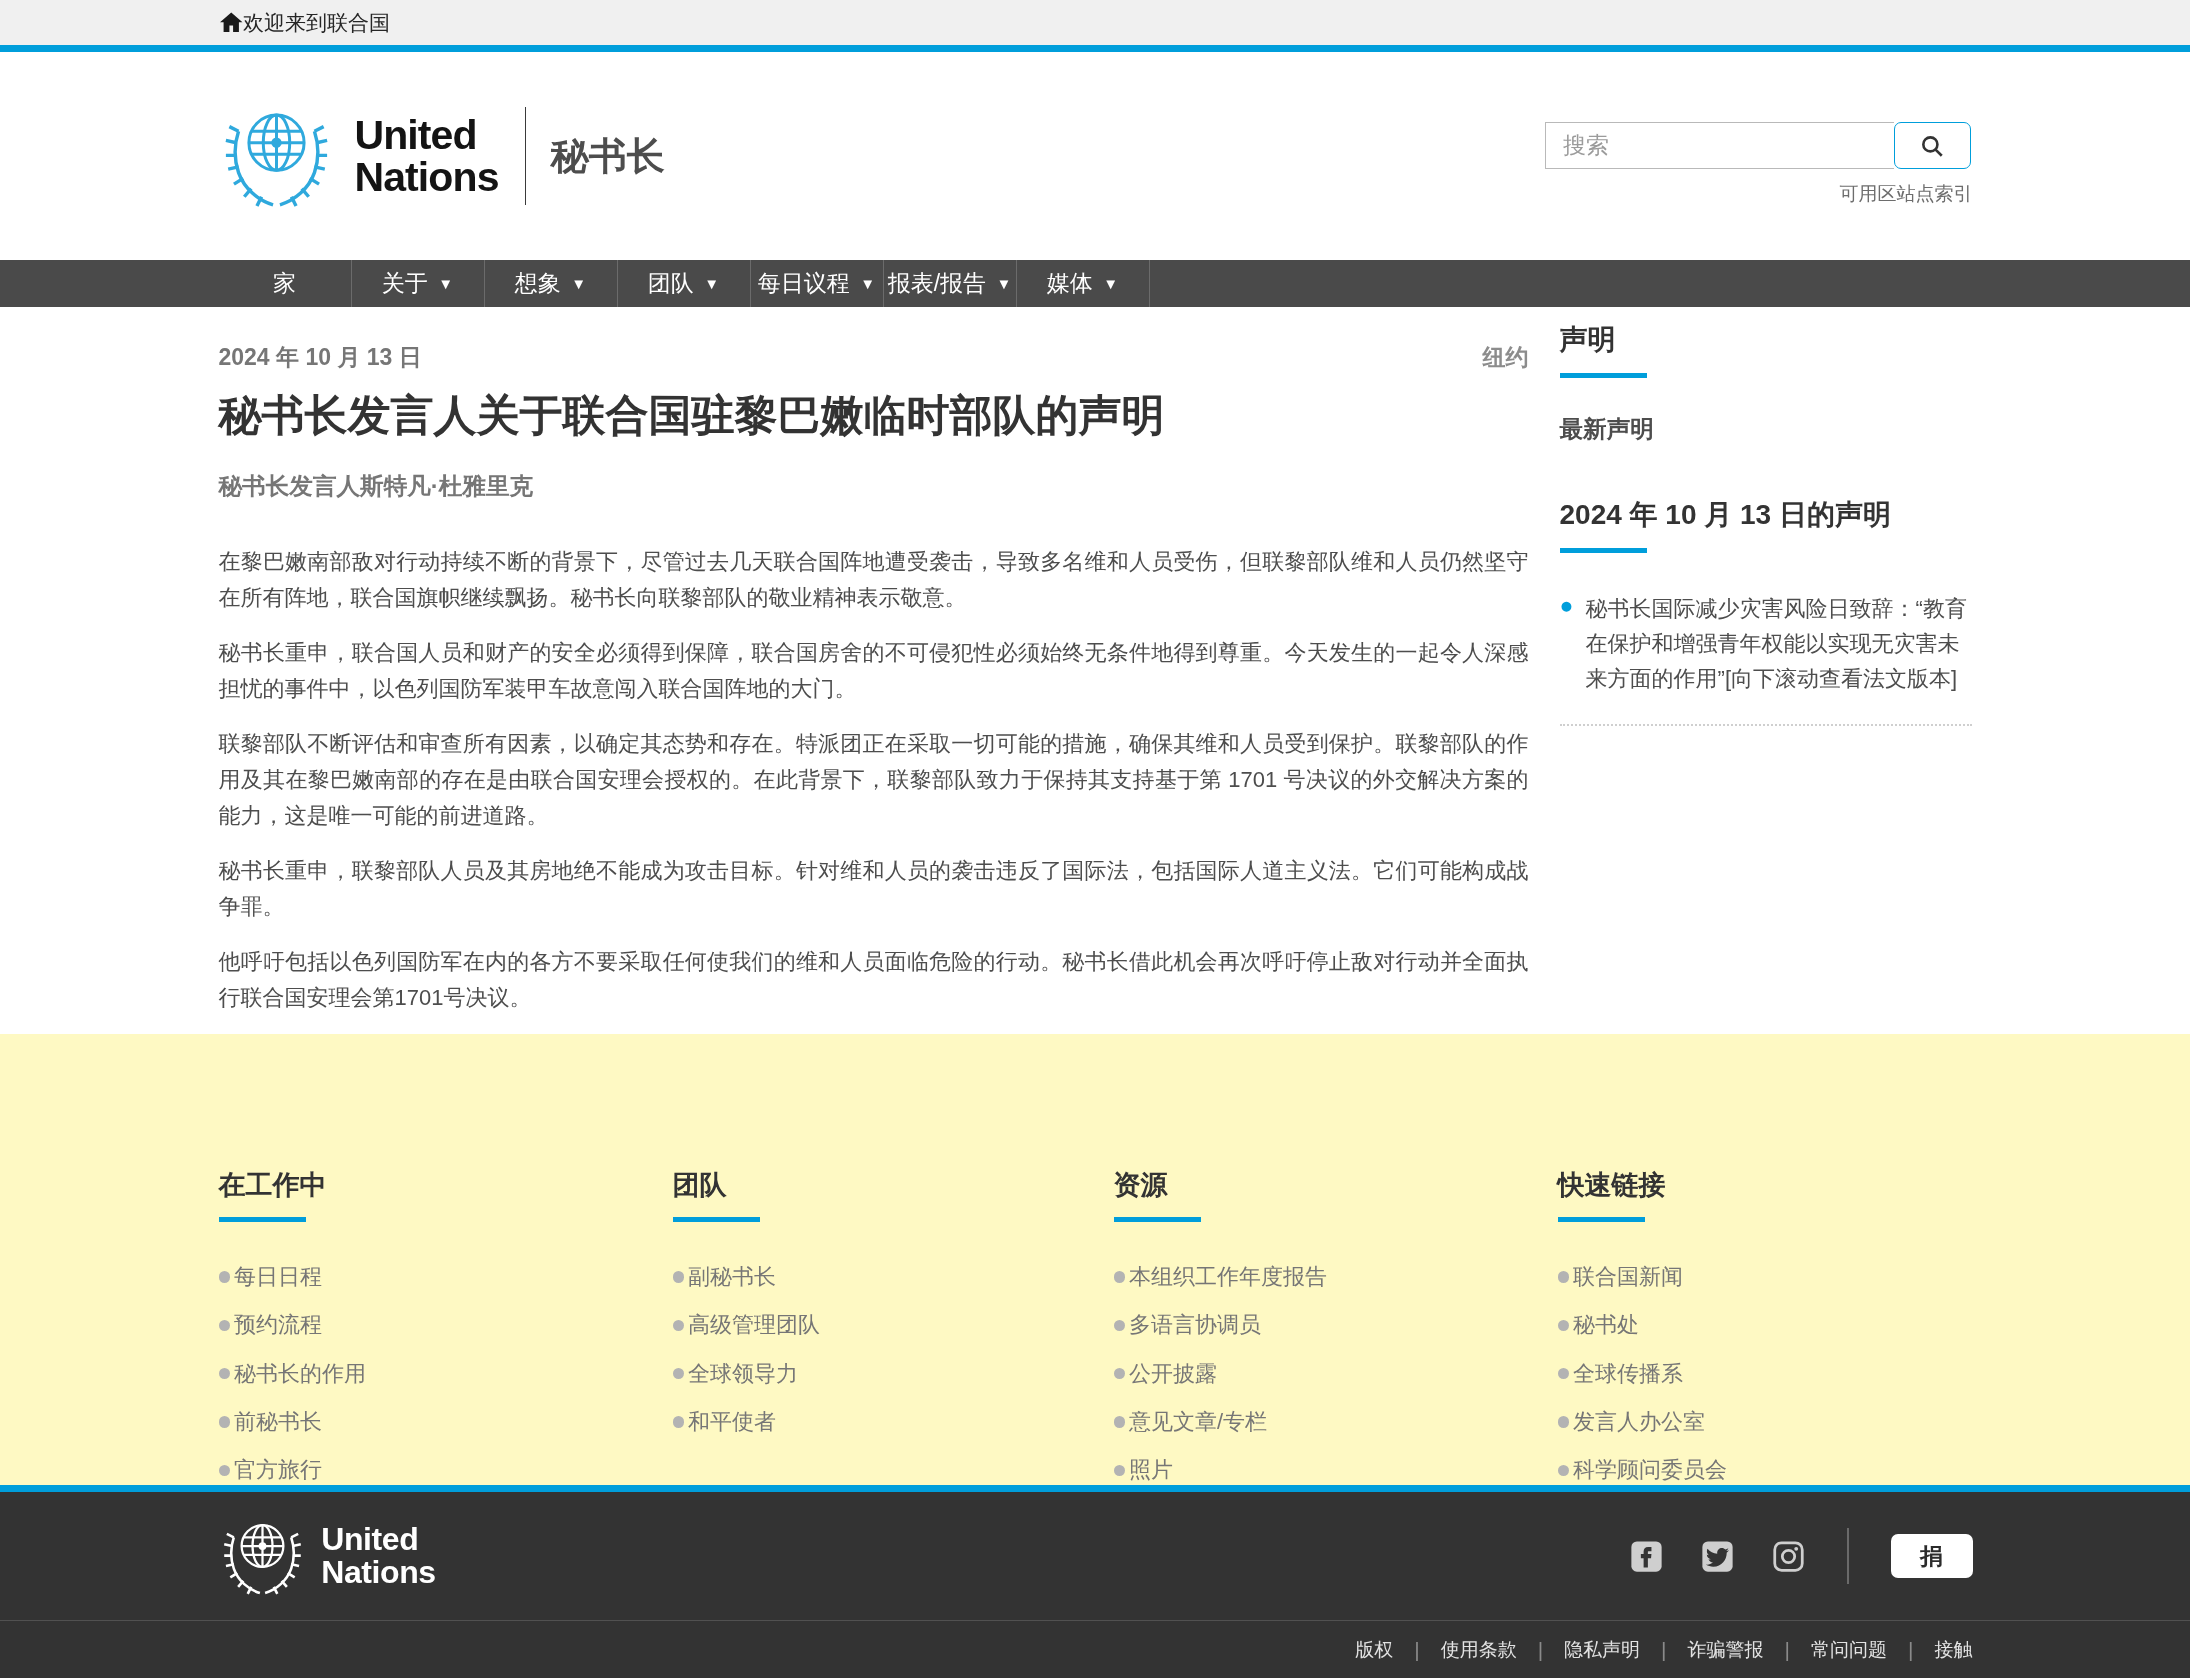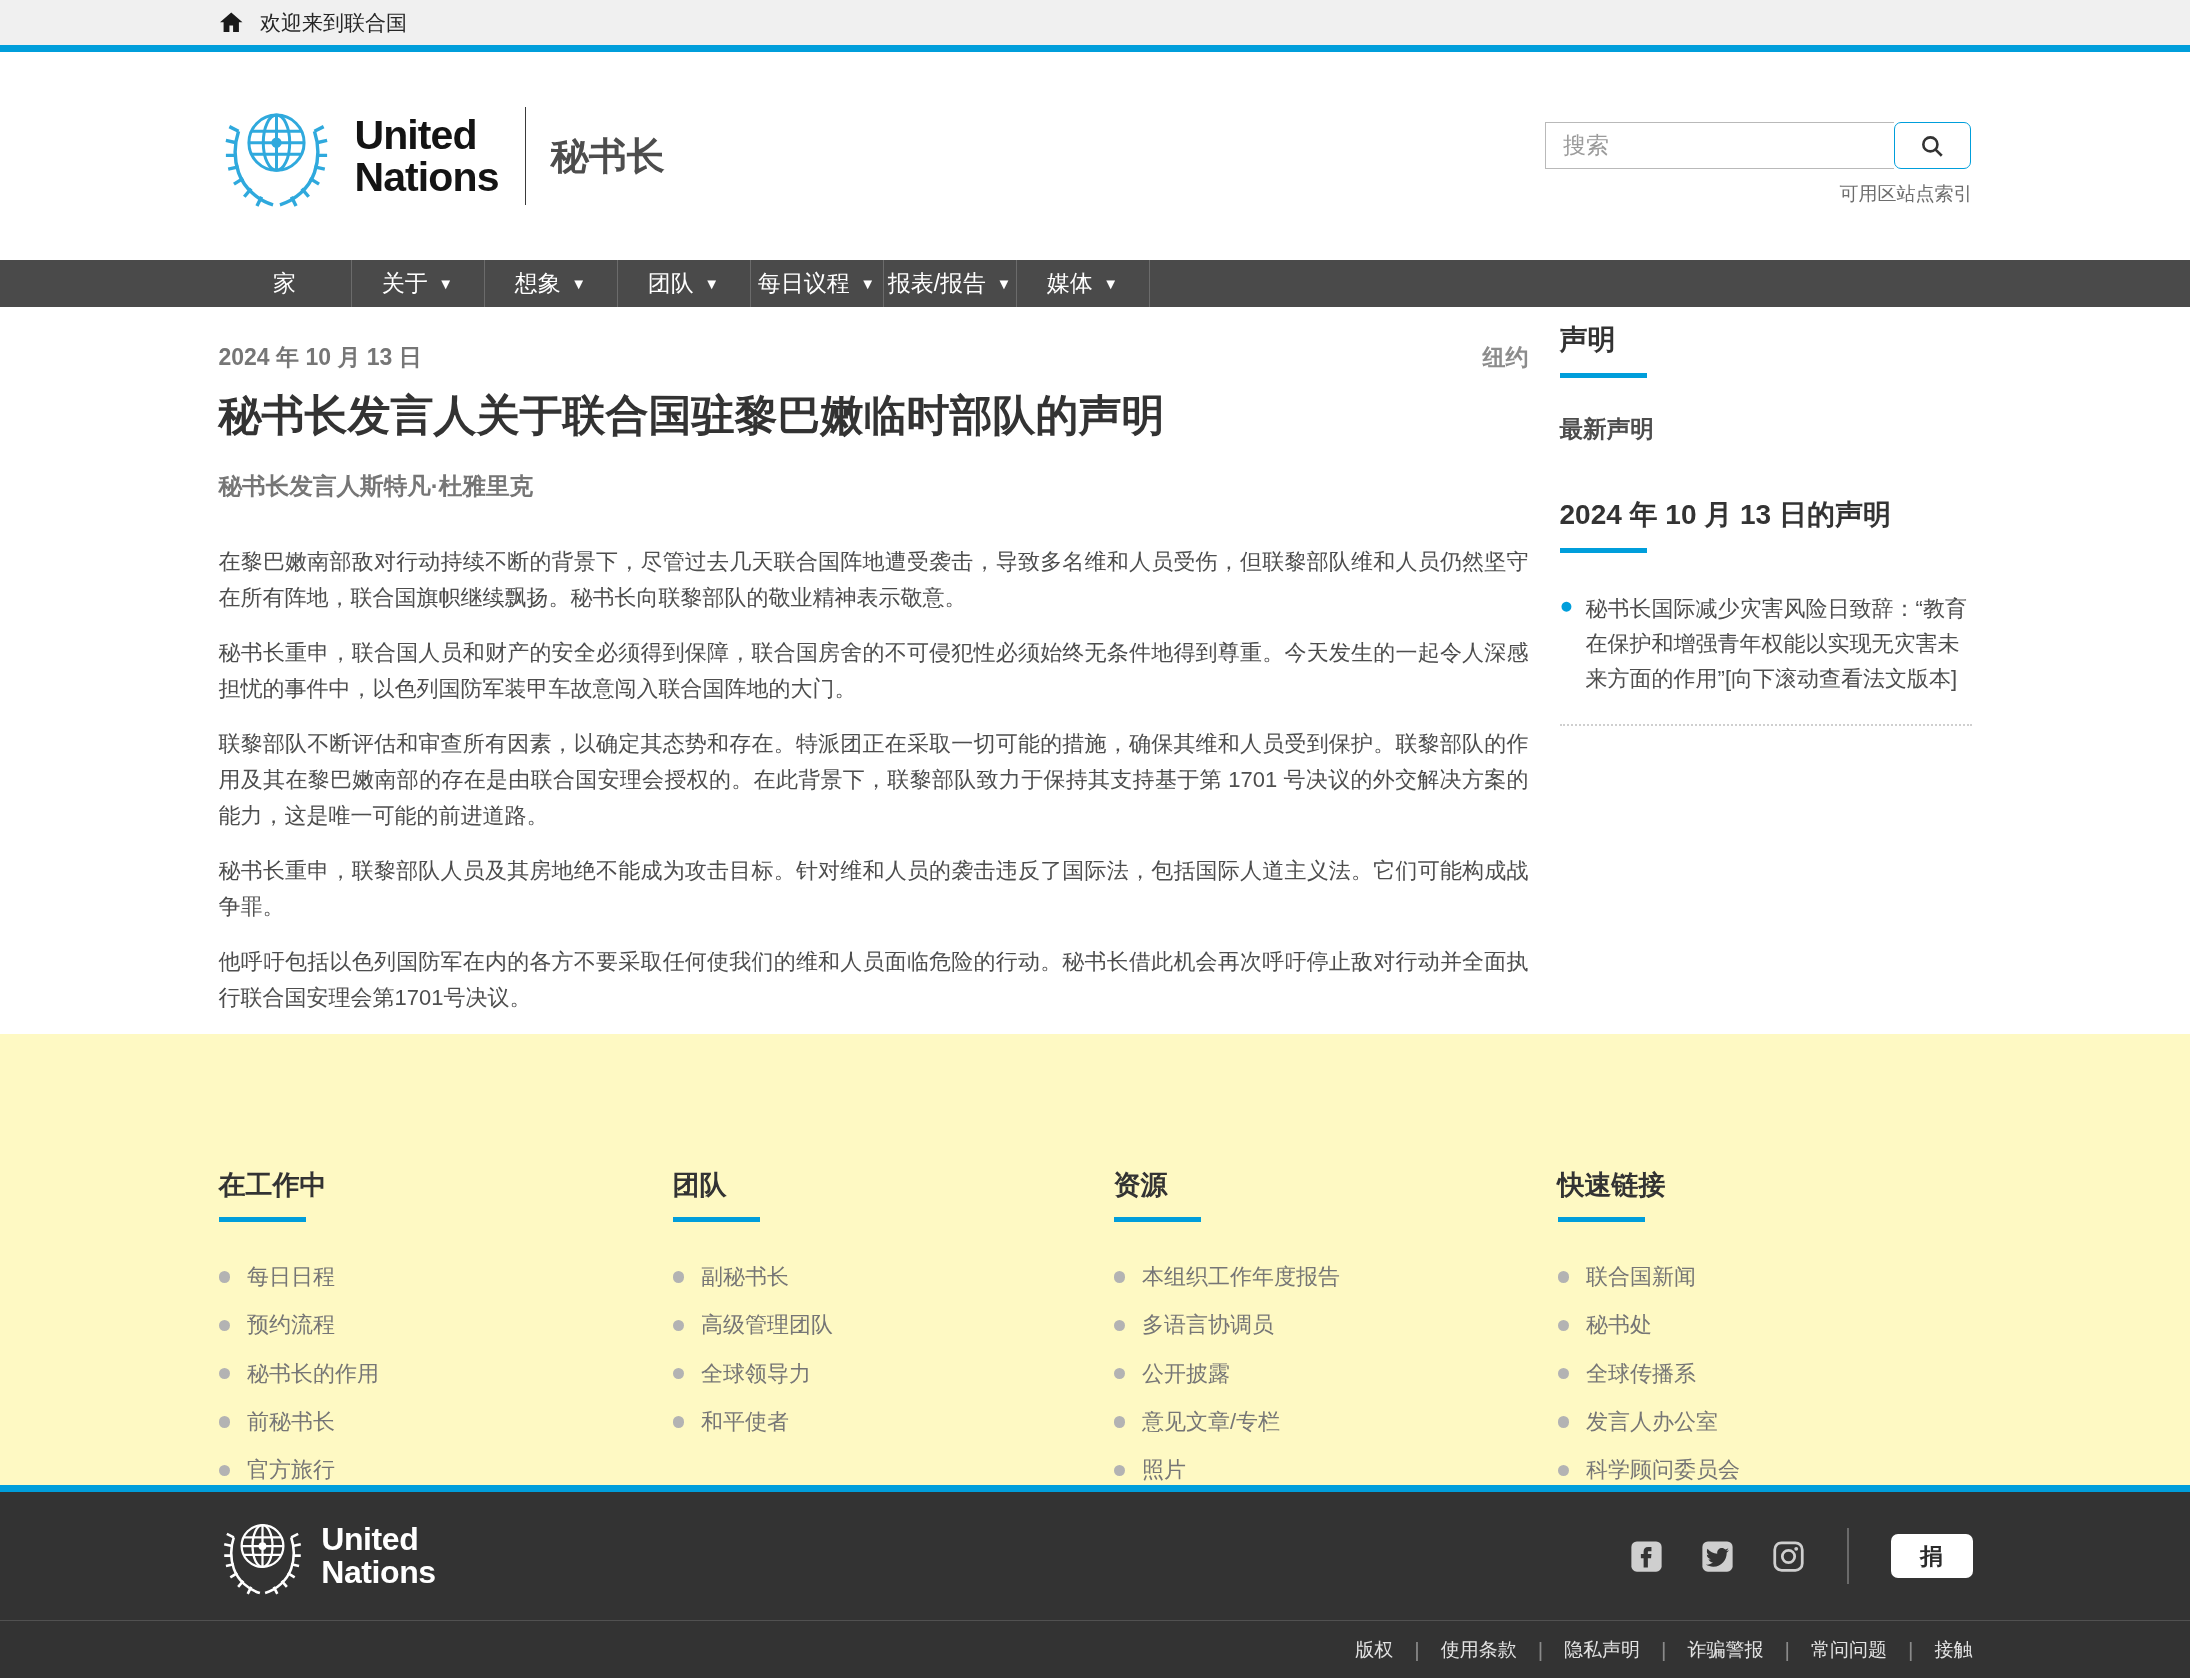--- a/index.html
+++ b/index.html
@@ -7,21 +7,21 @@
   body {
     font-family: "Liberation Sans", "DejaVu Sans", sans-serif;
     background: #ffffff; color: #333;
   }
   a { text-decoration: none; color: inherit; cursor: pointer; }
   ul { list-style: none; }
   .container { width: 1754px; margin: 0 auto; position: relative; }
 
   
   .topbar { height: 45px; background: #f0f0f0; }
-  .topbar .container { height: 45px; display: flex; align-items: center; gap: 17px; }
+  .topbar .container { height: 45px; display: flex; align-items: center; gap: 0; }
   .topbar svg { width: 24.5px; height: 24.5px; display: block; }
   .welcome-link { font-size: 21px; color: #262626; }
 
   .accent-line { height: 7px; background: #009edb; }
 
   
   header { height: 208px; background: #fff; }
   header .container { height: 208px; display: flex; align-items: center; }
   .brand { display: flex; align-items: center; gap: 21px; }
   .emblem { width: 115px; height: 115px; color: #2fa9dd; }
@@ -77,21 +77,21 @@
   .side-list li { display: flex; gap: 12.2px; }
   .side-list .bullet { color: #009edb; font-size: 23px; line-height: 29px; }
   .side-list a { font-size: 22px; line-height: 35px; font-weight: 400; color: #4d4d4d; }
 
   
   .footer-light { height: 451px; background: #fef9c3; }
   .footer-cols { display: flex; padding-top: 133px; }
   .fcol-0 { width: 454px; } .fcol-1 { width: 441px; } .fcol-2 { width: 444px; } .fcol-3 { flex: 1; }
   .footer-cols h3 { font-size: 27px; font-weight: 700; color: #333; }
   .footer-cols ul { margin-top: 40px; }
-  .footer-cols li { margin-bottom: 18.3px; display: flex; align-items: center; gap: 17px; }
+  .footer-cols li { margin-bottom: 18.3px; display: flex; align-items: center; gap: 4px; }
   .dot { width: 11.4px; height: 11.4px; border-radius: 50%; background: #b3b3b3; flex: none; }
   .footer-cols li a { font-size: 22px; color: #767676; }
 
   
   .footer-dark { height: 187px; background: #333333; color: #fff; }
   .fd-top { height: 128px; }
   .fd-top .container { height: 128px; display: flex; align-items: center; justify-content: space-between; }
   .fd-brand { display: flex; align-items: center; gap: 15.7px; }
   .fd-brand .emblem { width: 87px; height: 87px; color: #ffffff; }
   .fd-brand-text { font-size: 32px; line-height: 33px; font-weight: 700; color: #fff; letter-spacing: -0.4px; }

